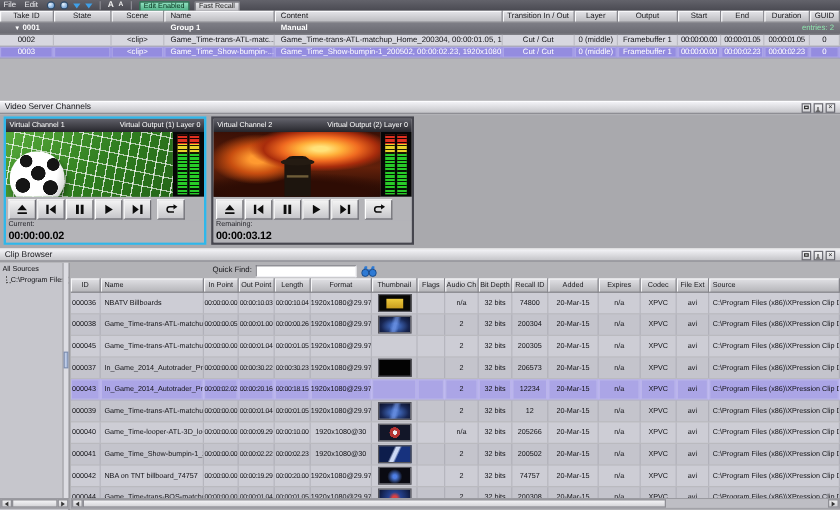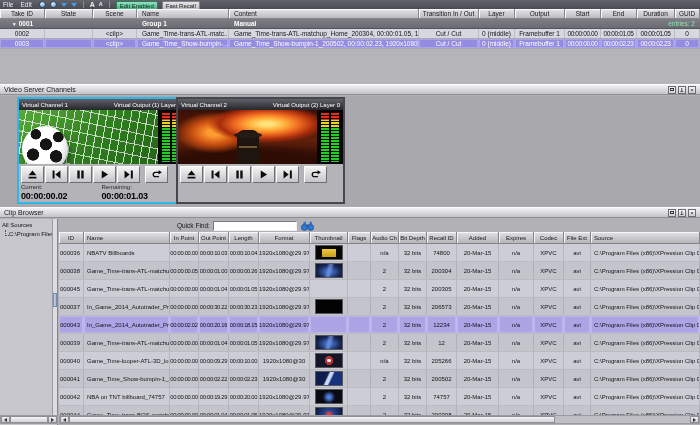--- a/index.html
+++ b/index.html
@@ -45,21 +45,21 @@
   .win-ic { width:8px; height:8px; border:1px solid #6a6a72; background:linear-gradient(#f4f4f6,#d2d2d6); margin-left:2px;
     display:flex; align-items:center; justify-content:center; font-size:6px; line-height:6px; color:#222; }
   .win-ic .sq { width:4px; height:3px; border:1px solid #333; border-top-width:1.5px; }
   .win-ic .pin { display:inline-block; transform:rotate(180deg); font-size:5.5px; font-weight:bold; }
 
   #vsc-bar { top:84px; }
   #channels-body { position:absolute; left:0; top:96px; width:700px; height:111px; background:#a9a9ad; }
 
   
   .channel { position:absolute; top:1px; width:169px; height:107px; background:#b4b4b8; display:flex; flex-direction:column; }
-  #channel-1 { left:17px; border:2px solid #2fb7ea;justify-content:center; }
+  #channel-1 { left:3px; border:2px solid #2fb7ea;justify-content:center; }
   #channel-2 { left:176px; border:2px solid #46464e; }
   .ch-title { height:11px; background:linear-gradient(#606069,#26262c); color:#fff; font-size:6px;
     display:flex; justify-content:space-between; align-items:center; padding:0 3px; white-space:nowrap; overflow:hidden; }
   .ch-body { flex:1; display:flex; background:#88888c; }
   .video { flex:1; position:relative; overflow:hidden; }
   .video.soccer { background:
       repeating-linear-gradient(100deg, transparent 0 7px, rgba(255,255,255,0.75) 7px 8px),
       repeating-linear-gradient(12deg, transparent 0 10px, rgba(255,255,255,0.65) 10px 11px),
       linear-gradient(135deg,#58aa3a,#2f7d1f 55%,#246517); }
   .ball { position:absolute; left:3px; bottom:-8px; width:46px; height:46px; border-radius:50%;
@@ -279,24 +279,20 @@
             <path d="M10.5 4.2 H5 a2.8 2.8 0 0 0 0 5.6 h4.5" fill="none" stroke="#0c0c0c" stroke-width="1.6"></path>
             <path d="M9 1.5 L13.2 4.2 L9 7 Z"></path>
           </svg>
         </button>
     </div>
     <div class="ch-times">
       <div class="tblock">
         <div class="tlabel">Current:</div>
         <div class="tval">00:00:00.02</div>
       </div>
-      <div class="tblock">
-        <div class="tlabel">Remaining:</div>
-        <div class="tval">00:00:01.03</div>
-      </div>
     </div>
   </div>
 
   <div class="channel" id="channel-2">
     <div class="ch-title">
       <span>Virtual Channel 2</span>
       <span>Virtual Output (2) Layer 0</span>
     </div>
     <div class="ch-body">
       <div class="video fire">
@@ -334,20 +330,24 @@
           </svg>
         </button>
       <button class="tp sep">
           <svg width="12" height="11" viewBox="0 0 14 14">
             <path d="M10.5 4.2 H5 a2.8 2.8 0 0 0 0 5.6 h4.5" fill="none" stroke="#0c0c0c" stroke-width="1.6"></path>
             <path d="M9 1.5 L13.2 4.2 L9 7 Z"></path>
           </svg>
         </button>
     </div>
     <div class="ch-times">
+      <div class="tblock">
+        <div class="tlabel">Remaining:</div>
+        <div class="tval">00:00:03.12</div>
+      </div>
     </div>
   </div>
 </div>
 
 <div class="section-bar" id="cb-bar">
   <span class="section-title">Clip Browser</span>
   <span class="win-ic">
       <span class="sq"></span>
     </span>
   <span class="win-ic">

